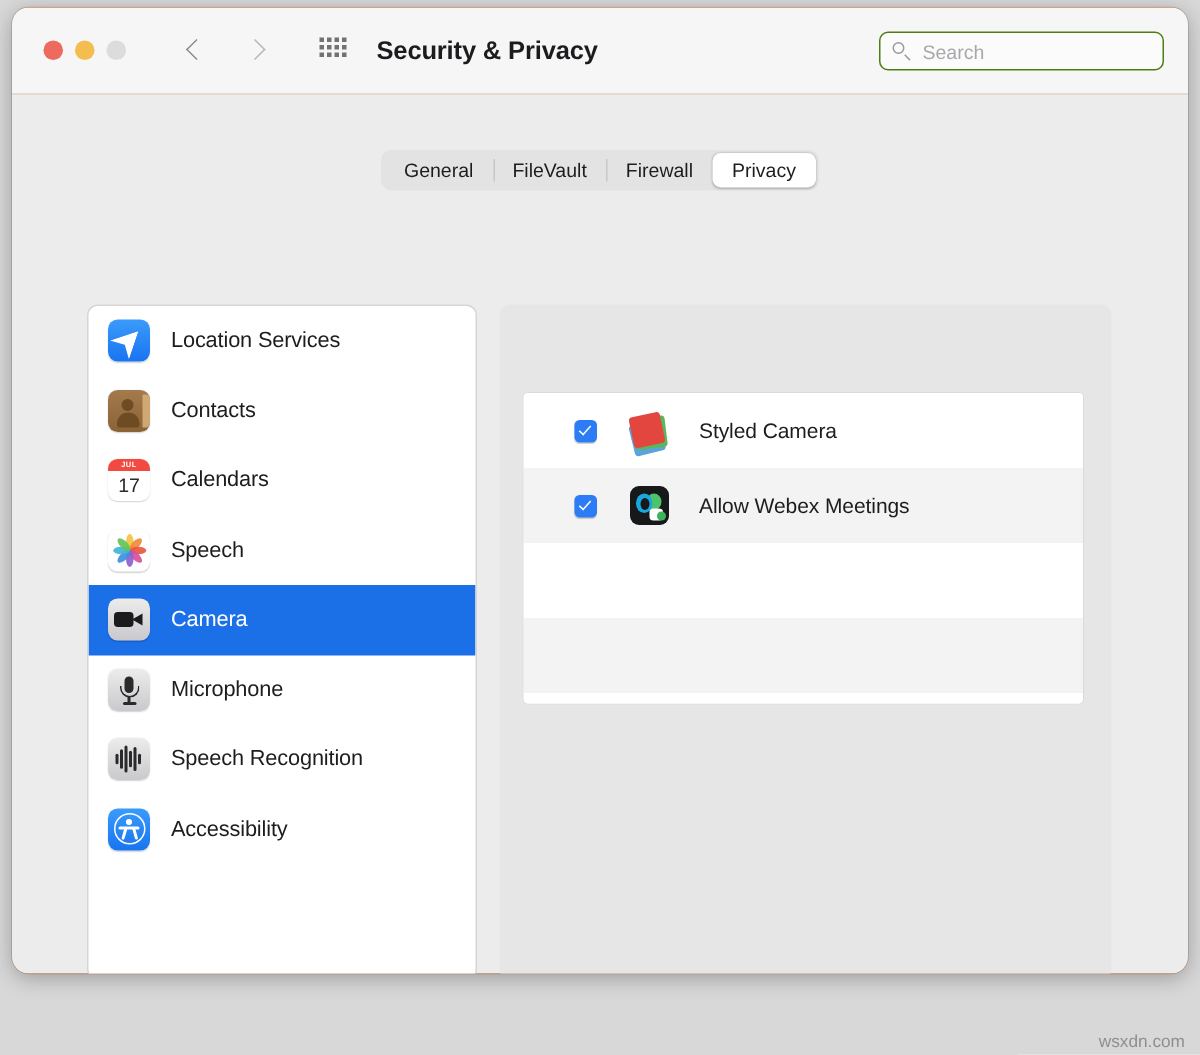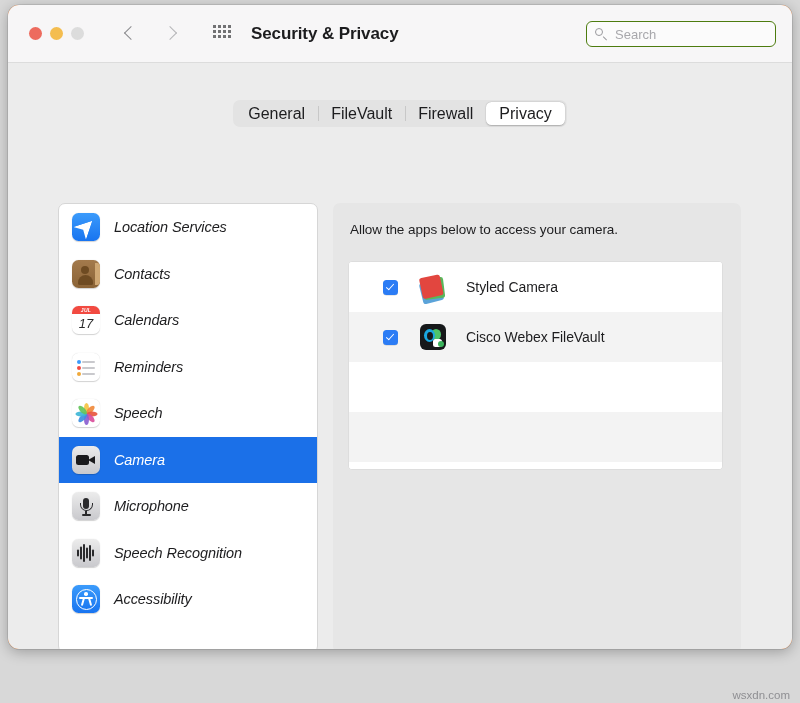--- a/index.html
+++ b/index.html
@@ -175,21 +175,21 @@
   .tabs {
     display: flex;
     align-items: center;
     background: #e3e3e3;
     border-radius: 7px;
     padding: 2px;
     height: 27px;
     box-sizing: border-box;
   }
   .tab {
-    font-size: 16px;
+    font-size: 13px;
     color: #1d1d1f;
     padding: 0 13px;
     height: 23px;
     line-height: 23px;
     border-radius: 5.5px;
     position: relative;
     white-space: nowrap;
   }
   .tab + .tab::before {
     content: "";
@@ -228,21 +228,20 @@
     border-radius: 7px;
     overflow: hidden;
     box-sizing: border-box;
   }
   .srow {
     height: 46.5px;
     display: flex;
     align-items: center;
     padding-left: 13px;
     box-sizing: border-box;
-    font-style: italic;
   }
   .srow.selected {
     background: #1b70e8;
   }
   .srow .label {
     font-size: 14.5px;
     color: #1d1d1f;
     margin-left: 14px;
     letter-spacing: -0.1px;
   }
@@ -747,31 +746,20 @@
         </div>
 
         <div class="srow">
           <span class="appicon ic-calendar">
             <span class="hdr">JUL</span>
             <span class="day">17</span>
           </span>
           <span class="label">Calendars</span>
         </div>
 
-        <div class="srow">
-          <span class="appicon ic-reminders">
-            <span class="dt" style="top:7px;background:#3b9bfb;"></span>
-            <span class="ln" style="top:8.2px;"></span>
-            <span class="dt" style="top:13px;background:#f24a41;"></span>
-            <span class="ln" style="top:14.2px;"></span>
-            <span class="dt" style="top:19px;background:#f0a93a;"></span>
-            <span class="ln" style="top:20.2px;"></span>
-          </span>
-          <span class="label">Reminders</span>
-        </div>
 
         <div class="srow">
           <span class="appicon ic-photos">
             <span class="pet" style="background:#f5c242;transform:rotate(0deg);"></span>
             <span class="pet" style="background:#f08a3c;transform:rotate(45deg);"></span>
             <span class="pet" style="background:#e8573f;transform:rotate(90deg);"></span>
             <span class="pet" style="background:#d94f9b;transform:rotate(135deg);"></span>
             <span class="pet" style="background:#8b5fd0;transform:rotate(180deg);"></span>
             <span class="pet" style="background:#3f8ee0;transform:rotate(225deg);"></span>
             <span class="pet" style="background:#3fb6d6;transform:rotate(270deg);"></span>
@@ -816,21 +804,20 @@
               <span class="ph2"></span>
               <span class="arms"></span>
             <span class="lg1"></span>
               <span class="lg2"></span>
           </span>
           <span class="label">Accessibility</span>
         </div>
       </div>
 
       <div class="detail">
-        <div class="detail-title">Allow the apps below to access your camera.</div>
 
         <div class="applist">
 
           <div class="arow">
             <span class="cbx"></span>
             <span class="aicon ic-styled">
               <span class="sq s-blue"></span>
                 <span class="sq s-green"></span>
                 <span class="sq s-red"></span>
             </span>
@@ -840,21 +827,21 @@
           <div class="arow alt">
             <span class="cbx"></span>
             <span class="aicon ic-webex">
               <span class="bg"></span>
                 <span class="c-green"></span>
                 <span class="c-blue"></span>
               <span class="c-blue2"></span>
                 <span class="tail"></span>
                 <span class="tail2"></span>
             </span>
-            <span class="aname">Cisco Webex FileVault</span>
+            <span class="aname">Allow Webex Meetings</span>
           </div>
 
           <div class="arow"></div>
           <div class="arow alt"></div>
           <div class="arow"></div>
         </div>
       </div>
     </div>
 
   </div>

